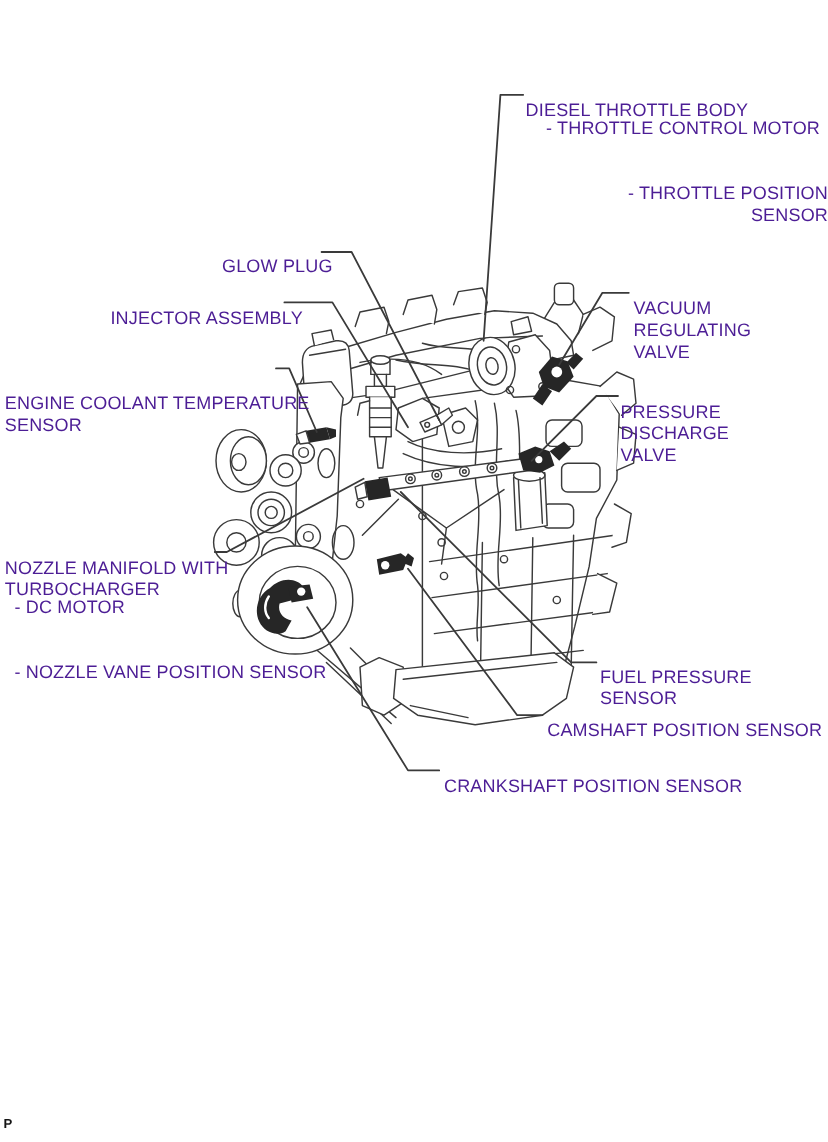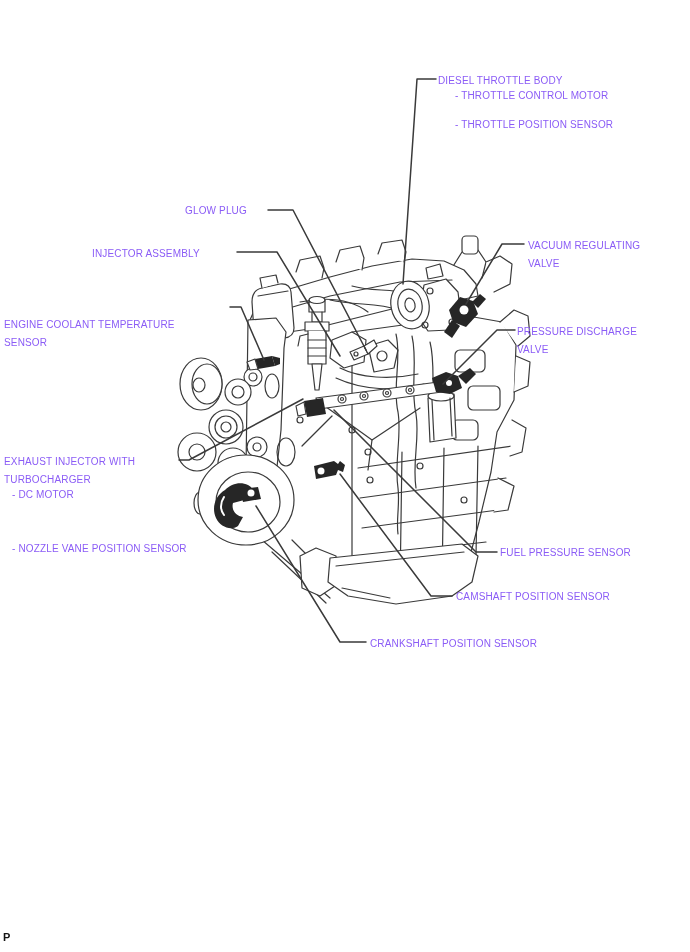--- a/index.html
+++ b/index.html
@@ -1,21 +1,21 @@
 <!DOCTYPE html>
 <html><head>
 <meta charset="utf-8">
 <style>
   html,body{margin:0;padding:0;background:#ffffff;}
   body{width:690px;height:952px;position:relative;overflow:hidden;
        font-family:"Liberation Sans",sans-serif;}
   .canvas{position:absolute;left:0;top:0;width:690px;height:952px;}
   svg.diagram{position:absolute;left:0;top:0;}
-  .callout{position:absolute;font-size:10px;line-height:18px;color:#8b5cf6;
-           white-space:pre-line;letter-spacing:.15px;}
+  .callout{position:absolute;font-size:15px;line-height:18px;color:#4c1d95;
+           white-space:pre-line;letter-spacing:.15px;margin-top:12px;}
   .page-marker{position:absolute;font-size:11px;font-weight:bold;color:#141414;}
   #leaders polyline{fill:none;stroke:#3a3a3a;stroke-width:1.5;stroke-linejoin:round;stroke-linecap:round;}
 </style>
 </head>
 <body>
 
 <div class="canvas">
 
   <svg class="diagram" width="690" height="690" viewBox="0 0 690 690">
 
@@ -214,30 +214,30 @@
         <polyline points="179,460 189,460 303,399"></polyline>
         <polyline points="497,552 476,552 334,410"></polyline>
         <polyline points="452,596 431,596 340,474"></polyline>
         <polyline points="366,642 340,642 256,506"></polyline>
       </g>
   </svg>
 
   <div id="callout-layer">
       <div class="callout" style="left: 438px; top: 72px;">DIESEL THROTTLE BODY</div>
       <div class="callout" style="left: 455px; top: 87px;">- THROTTLE CONTROL MOTOR</div>
-      <div class="callout" style="left: 455px; top: 116px;">- THROTTLE POSITION SENSOR</div>
+      <div class="callout" style="left: 455px; top: 141px; text-align: right;">- THROTTLE POSITION SENSOR</div>
       <div class="callout" style="left: 185px; top: 202px; text-align: center;">GLOW PLUG</div>
       <div class="callout" style="left: 92px; top: 245px; text-align: right;">INJECTOR ASSEMBLY</div>
       <div class="callout" style="left: 4px; top: 316px;">ENGINE COOLANT TEMPERATURE
 SENSOR</div>
       <div class="callout" style="left: 528px; top: 237px;">VACUUM REGULATING
 VALVE</div>
       <div class="callout" style="left: 517px; top: 323px;">PRESSURE DISCHARGE
 VALVE</div>
-      <div class="callout" style="left: 4px; top: 453px;">EXHAUST INJECTOR WITH
+      <div class="callout" style="left: 4px; top: 453px;">NOZZLE MANIFOLD WITH
 TURBOCHARGER</div>
       <div class="callout" style="left: 12px; top: 486px;">- DC MOTOR</div>
       <div class="callout" style="left: 12px; top: 540px;">- NOZZLE VANE POSITION SENSOR</div>
       <div class="callout" style="left: 500px; top: 544px;">FUEL PRESSURE SENSOR</div>
       <div class="callout" style="left: 456px; top: 588px;">CAMSHAFT POSITION SENSOR</div>
       <div class="callout" style="left: 370px; top: 635px;">CRANKSHAFT POSITION SENSOR</div>
     </div>
 
   <div class="page-marker" style="left:3px;top:931px;">P</div>
 </div>

